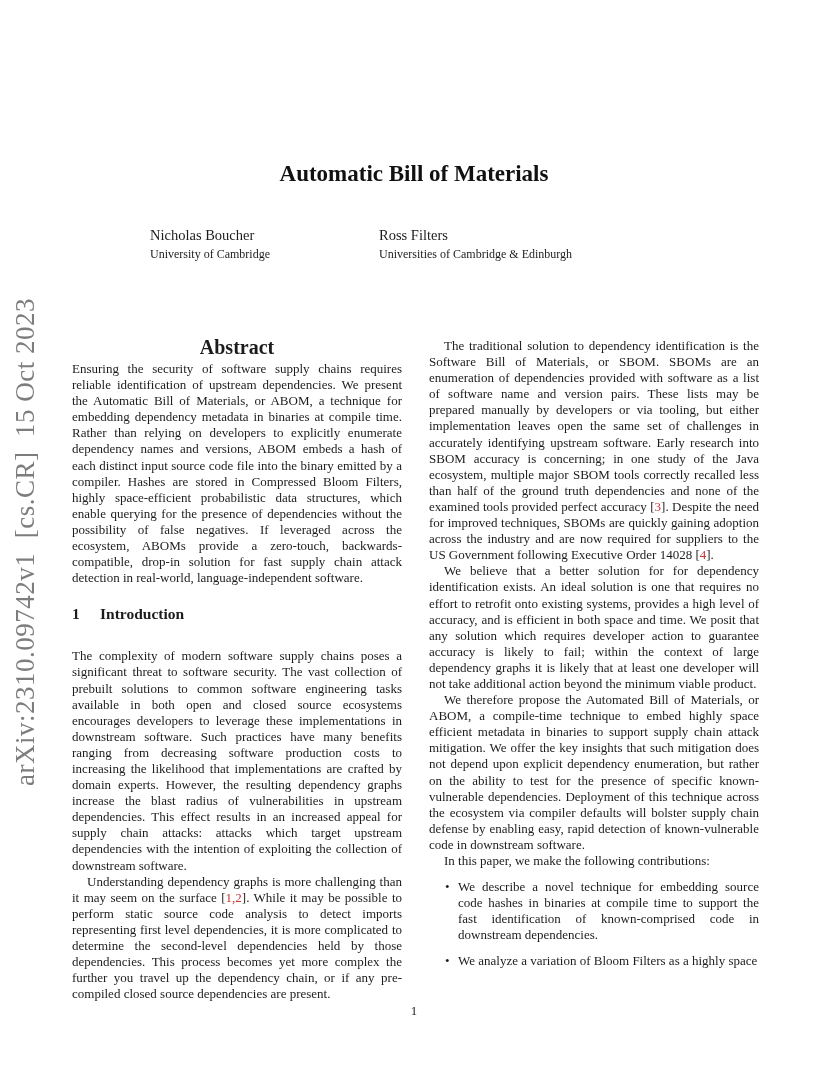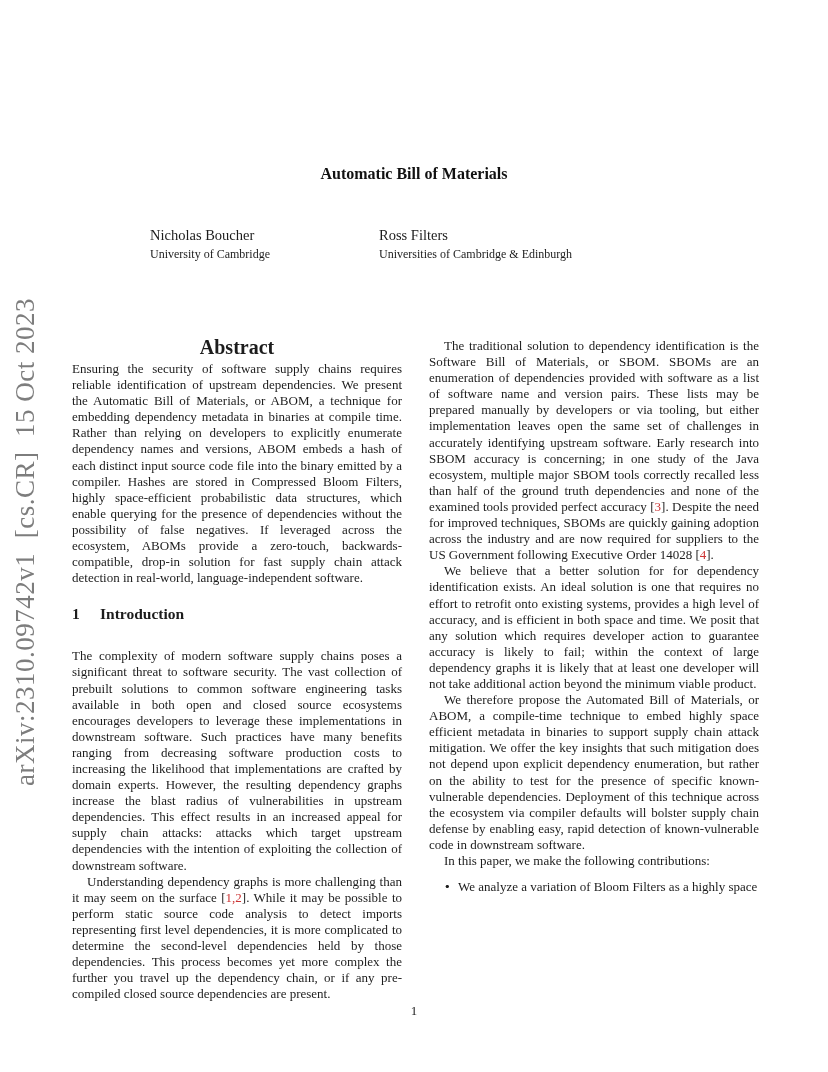--- a/index.html
+++ b/index.html
@@ -28,21 +28,21 @@
     white-space: pre;
     text-align: center;
   }
 
   
   .title {
     position: absolute;
     left: 0; right: 0;
     top: 163px;
     text-align: center;
-    font-size: 16px;
+    font-size: 23px;
     font-weight: bold;
     line-height: 22px;
     color: #111;
   }
 
   
   .author { position: absolute; top: 226px; width: 278px; }
   .author-a { left: 150px; }
   .author-b { left: 379px; }
   .author .name  { font-size: 14.5px; line-height: 19px; }
@@ -141,20 +141,21 @@
     <p class="para indent"><span>The traditional solution to dependency identification is the Software Bill of Materials, or SBOM. SBOMs are an enumeration of dependencies provided with software as a list of software name and version pairs. These lists may be prepared manually by developers or via tooling, but either implementation leaves open the same set of challenges in accurately identifying upstream software. Early research into SBOM accuracy is concerning; in one study of the Java ecosystem, multiple major SBOM tools correctly recalled less than half of the ground truth dependencies and none of the examined tools provided perfect accuracy [</span><span class="cite">3</span><span>]. Despite the need for improved techniques, SBOMs are quickly gaining adoption across the industry and are now required for suppliers to the US Government following Executive Order 14028 [</span><span class="cite">4</span><span>].</span></p>
 
     <p class="para indent">We believe that a better solution for for dependency identification exists. An ideal solution is one that requires no effort to retrofit onto existing systems, provides a high level of accuracy, and is efficient in both space and time. We posit that any solution which requires developer action to guarantee accuracy is likely to fail; within the context of large dependency graphs it is likely that at least one developer will not take additional action beyond the minimum viable product.</p>
 
     <p class="para indent">We therefore propose the Automated Bill of Materials, or ABOM, a compile-time technique to embed highly space efficient metadata in binaries to support supply chain attack mitigation. We offer the key insights that such mitigation does not depend upon explicit dependency enumeration, but rather on the ability to test for the presence of specific known-vulnerable dependencies. Deployment of this technique across the ecosystem via compiler defaults will bolster supply chain defense by enabling easy, rapid detection of known-vulnerable code in downstream software.</p>
 
     <p class="para indent">In this paper, we make the following contributions:</p>
 
     <div class="bullet">
       <span class="dot">•</span>
+      <span>We describe a novel technique for embedding source code hashes in binaries at compile time to support the fast identification of known-comprised code in downstream dependencies.</span>
     </div>
 
     <div class="bullet">
       <span class="dot">•</span>
       <span>We analyze a variation of Bloom Filters as a highly space</span>
     </div>
   </div>
 
   <div class="page-number">1</div>
 

